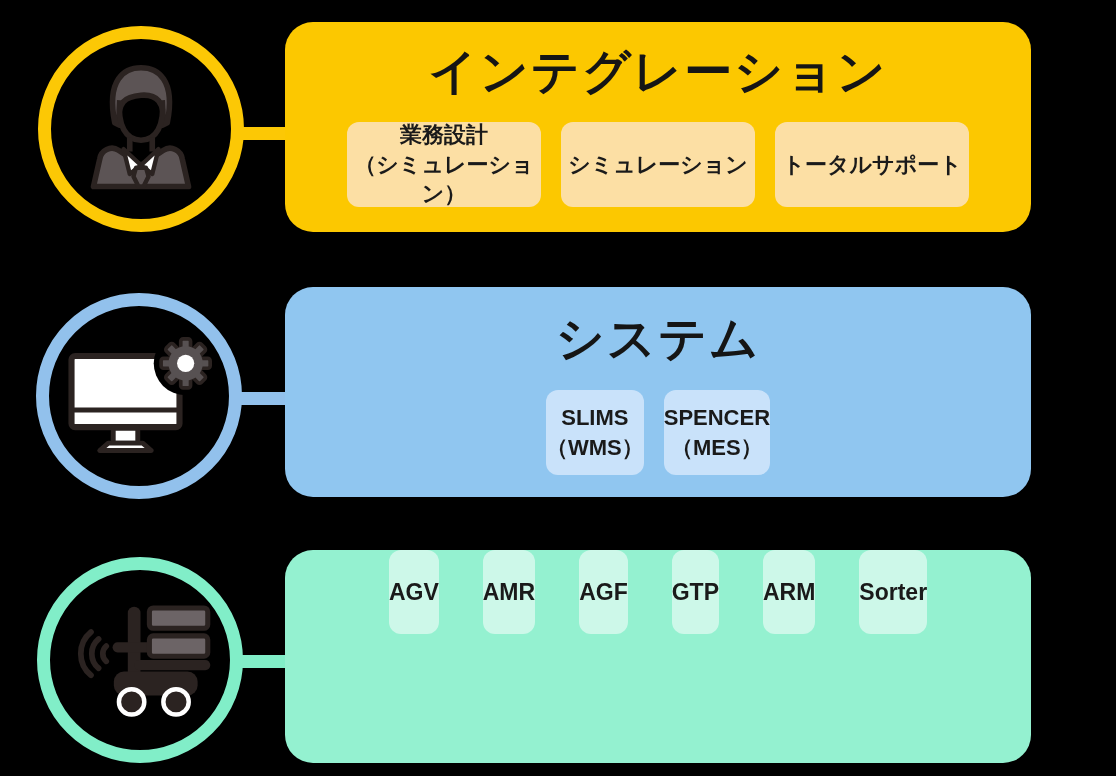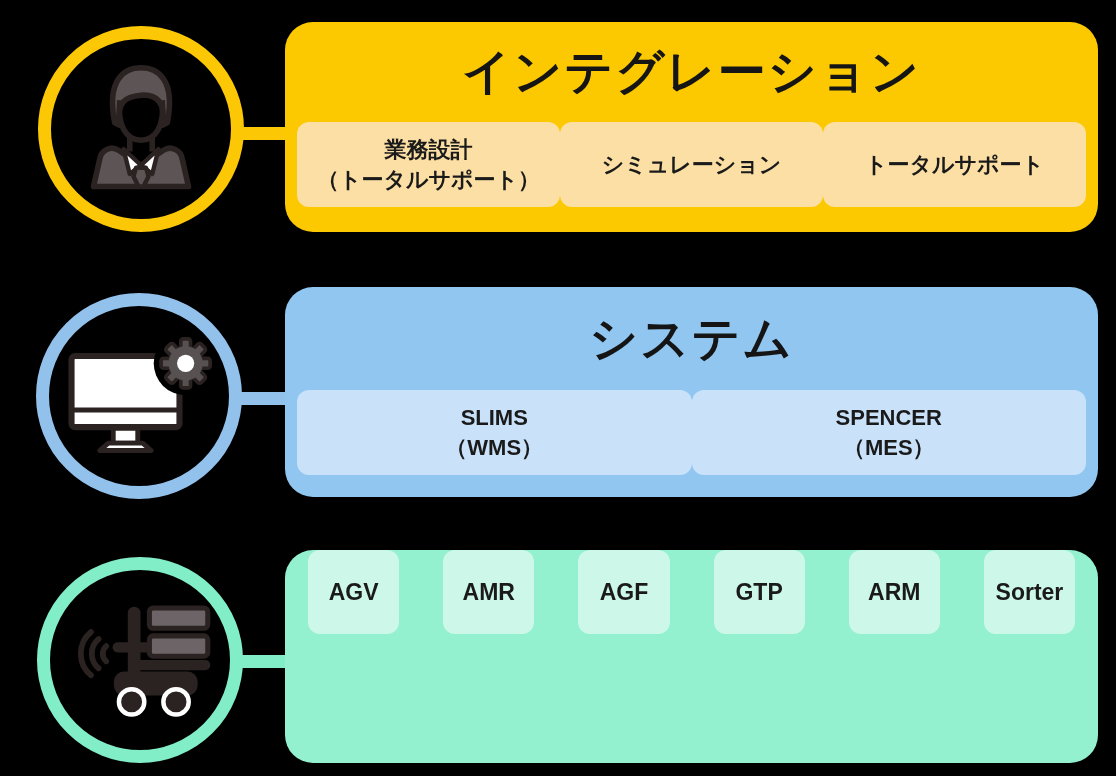--- a/index.html
+++ b/index.html
@@ -20,38 +20,38 @@
   .row-2 .badge { left:37px; top:557px; }
 
   
   .connector { position:absolute; left:239px; width:54px; height:13px; background:var(--ring); }
   .row-0 .connector { top:127px; }
   .row-1 .connector { top:392px; }
   .row-2 .connector { top:655px; }
 
   
   .panel {
-    position:absolute; left:285px; width:813px; box-sizing:border-box;
+    position:absolute; left:285px; width:746px; box-sizing:border-box;
     background:var(--panel); border-radius:28px; padding:0 12px;
-    display:flex; flex-direction:column;
+    display:flex; flex-direction:column;align-items:center;
   }
   .row-0 .panel { top:22px;  height:210px; }
   .row-1 .panel { top:287px; height:210px; }
   .row-2 .panel { top:550px; height:213px; }
 
   .panel-title {
     margin:0; display:flex; align-items:center; justify-content:center;
     font-size:48px; font-weight:bold; letter-spacing:2px; color:#151515;
   }
   .row-0 .panel-title { height:100px; }
   .row-1 .panel-title { height:103px; }
   .row-2 .panel-title { height:108px; }
 
   .chips { display:flex; }
-  .row-0 .chips, .row-1 .chips { height:85px; }
+  .row-0 .chips, .row-1 .chips { gap:20px; height:85px; }
   .row-2 .chips { gap:44px; height:84px; padding:0 11px; }
 
   .chip {
     flex:1; background:var(--chip); border-radius:12px;
     display:flex; flex-direction:column; align-items:center; justify-content:center;
     font-weight:bold; color:#1a1a1a; text-align:center;
   }
   .row-0 .chip, .row-1 .chip { font-size:22px; line-height:1.35; }
   .row-2 .chip { font-size:23px; }
   .chip-line { display:block; }
@@ -76,21 +76,21 @@
           <path d="M56,91 L64,91 L66,98 L62,106 L58,106 L54,98 Z" fill="#5c5455" stroke-width="3.5"></path>
         </g>
       </svg>
     </div>
     <div class="connector"></div>
     <div class="panel">
       <h2 class="panel-title">インテグレーション</h2>
       <div class="chips">
         <div class="chip">
           <span class="chip-line">業務設計</span>
-          <span class="chip-line">（トータルサポート）</span>
+          <span class="chip-line">（シミュレーション）</span>
         </div>
         <div class="chip">
           <span class="chip-line">シミュレーション</span>
         </div>
         <div class="chip">
           <span class="chip-line">トータルサポート</span>
         </div>
       </div>
     </div>
   </section>

